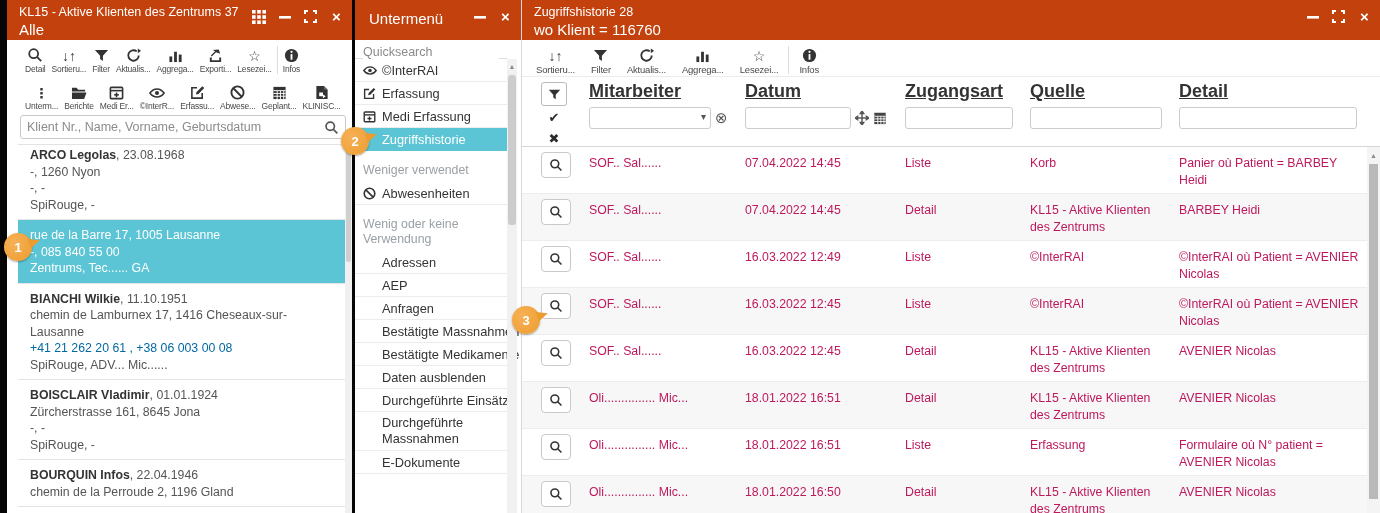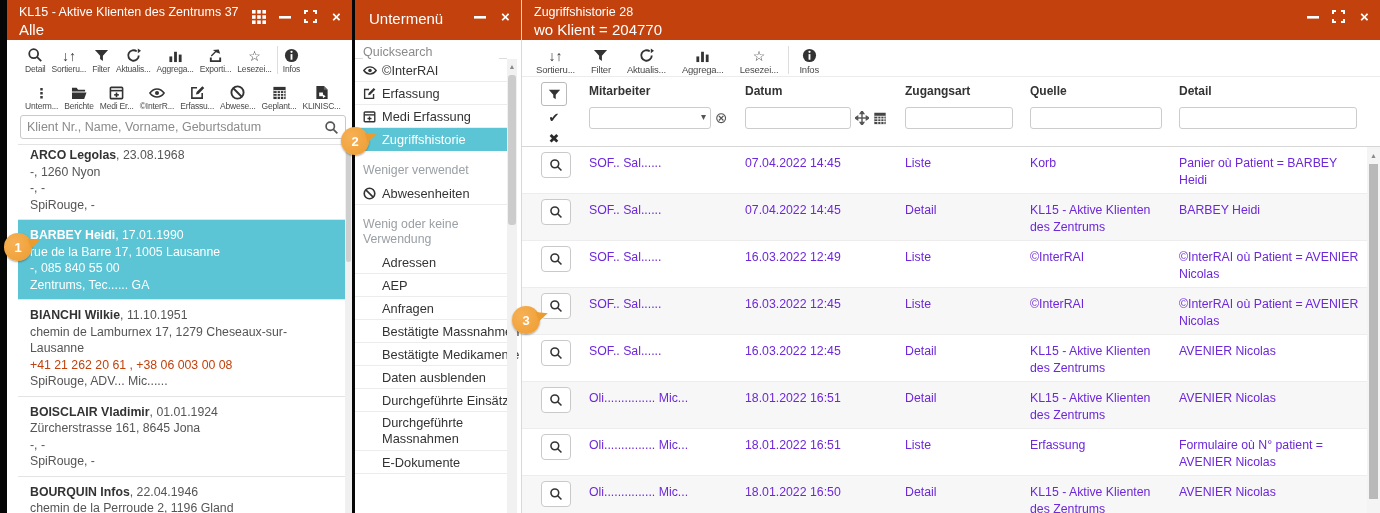--- a/index.html
+++ b/index.html
@@ -36,21 +36,21 @@
   .search-box input { flex:1; border:0; outline:none; font-size:12.5px; color:#333;
     font-family:inherit; background:transparent; }
   .search-box input::placeholder { color:#8b8b8b; }
 
   .client-list { position:absolute; top:100px; bottom:0; left:0; right:7px; overflow:hidden; }
   .client { padding:7px 10px 6px 12px; border-bottom:1px solid #e4e4e4; font-size:12.3px;
     line-height:16.5px; color:#555; cursor:pointer; }
   .client .c-name { font-weight:bold; color:#333; }
   .client.selected { background:#5bc4d5; color:#fff; }
   .client.selected .c-name, .client.selected .c-link { color:#fff; }
-  .c-link { color:#c2410c; }
+  .c-link { color:#0369a1; }
   .v-scroll { position:absolute; top:100px; bottom:0; right:0; width:7px; background:#f0f0f0; }
   .v-scroll .thumb { position:absolute; left:1px; right:1px; border-radius:3px; background:#cfcfcf; }
 
   
   .mid-panel { left:355px; width:166px; }
   .mid-panel .panel-header { padding-left:14px; }
   .mid-body { display:flex; height:473px; }
   .mid-menu { width:152px; }
   .quicksearch { border-bottom:1px solid #ddd; padding:2px 8px; height:19px; }
   .quicksearch input { width:100%; border:0; outline:none; font-size:12.5px; color:#333;
@@ -79,34 +79,34 @@
 
   .rgrid { display:grid; grid-template-columns:48px 156px 160px 125px 149px 1fr;
     padding-left:19px; }
   .filter-area { height:70px; border-bottom:1px solid #d6d6d6; padding-top:5px; }
   .f-btn-col { display:flex; flex-direction:column; align-items:flex-start; gap:1px; }
   .f-toggle { width:26px; height:24px; border:1px solid #b9b9b9; border-radius:3px;
     display:flex; align-items:center; justify-content:center; background:#fff; cursor:pointer; }
   .f-glyph { width:26px; height:20px; display:flex; align-items:center; justify-content:center;
     font-size:13px; font-weight:bold; color:#2b2b2b; cursor:pointer; }
   .f-col { padding-right:12px; }
-  .f-col .col-h { font-size:12px; font-weight:bold; color:#333; line-height:15px; margin:2px 0 8px; }
+  .f-col .col-h { font-size:18px; font-weight:bold; color:#333; line-height:15px; margin:2px 0 8px;text-decoration:underline; }
   .f-inputs { display:flex; align-items:center; gap:4px; }
   .f-input { border:1px solid #ccc; border-radius:3px; height:22px; font-size:12px;
     padding:0 4px; outline:none; font-family:inherit; min-width:0; }
   .caret-wrap { position:relative; }
   .caret-wrap .caret { position:absolute; right:5px; top:4px; font-size:10px; color:#555; }
   .f-ico { color:#444; font-size:14px; cursor:pointer; display:flex; align-items:center; }
   .f-ico svg { display:block; }
 
   .table { position:absolute; top:147px; bottom:0; left:0; right:0; overflow:hidden; background:#fff; }
   .t-row { border-bottom:1px solid #ededed; min-height:46px; cursor:default; }
   .t-row.short { min-height:32px; }
   .t-row.alt { background:#f7f7f7; }
-  .t-cell { font-size:12.3px; color:#6d28d9; line-height:17px; padding:8px 12px 4px 0; }
+  .t-cell { font-size:12.3px; color:#be185d; line-height:17px; padding:8px 12px 4px 0; }
   .t-cell.btn-cell { padding:5px 0 0 0; }
   .row-mag { width:30px; height:26px; border:1px solid #c9c9c9; border-radius:4px;
     background:#fff; display:flex; align-items:center; justify-content:center; cursor:pointer; }
   .r-scroll { position:absolute; top:147px; bottom:0; right:0; width:13px; background:#f4f4f4; }
   .r-scroll .arrow { display:block; text-align:center; font-size:7px; color:#8a8a8a; padding-top:5px; }
   .r-scroll .thumb { position:absolute; top:17px; left:2px; right:2px; height:335px; background:#b9b9b9; }
 
   
   .badge { position:absolute; width:28px; height:28px; border-radius:50%;
     background:radial-gradient(circle at 35% 35%, #f6b055, #ee9d30); z-index:50;
@@ -326,28 +326,27 @@
       </div>
 
       <div class="client-list">
         <div class="client">
           <div><span class="c-name">ARCO Legolas</span><span>, 23.08.1968</span></div>
           <div>-, 1260 Nyon</div>
           <div>-, -</div>
           <div>SpiRouge, -</div>
         </div>
         <div class="client selected">
-          <div><span class="c-name">BARBEY Heidi</span><span>, 17.01.1990</span></div>
           <div>rue de la Barre 17, 1005 Lausanne</div>
           <div>-, 085 840 55 00</div>
           <div>Zentrums, Tec...... GA</div>
         </div>
         <div class="client">
           <div><span class="c-name">BIANCHI Wilkie</span><span>, 11.10.1951</span></div>
-          <div>chemin de Lamburnex 17, 1279 Cheseaux-sur-Lausanne</div>
+          <div>chemin de Lamburnex 17, 1416 Cheseaux-sur-Lausanne</div>
           <div class="c-link">+41 21 262 20 61 , +38 06 003 00 08</div>
           <div>SpiRouge, ADV... Mic......</div>
         </div>
         <div class="client">
           <div><span class="c-name">BOISCLAIR Vladimir</span><span>, 01.01.1924</span></div>
           <div>Zürcherstrasse 161, 8645 Jona</div>
           <div>-, -</div>
           <div>SpiRouge, -</div>
         </div>
         <div class="client">
@@ -456,21 +455,21 @@
         <span class="arrow">▲</span>
         <span class="thumb"></span>
       </div>
     </div>
   </section>
 
   <section class="panel right-panel">
     <header class="panel-header">
       <div>
         <div class="ph-t1">Zugriffshistorie 28</div>
-        <div class="ph-t2">wo Klient = 204770</div>
+        <div class="ph-t2">wo Klient = 116760</div>
       </div>
       <div class="ph-controls">
         <span class="wc">
             <svg width="12" height="12" viewBox="0 0 12 12">
               <rect x="0" y="5" width="12" height="2.6" fill="#fff"></rect>
             </svg>
           </span>
         <span class="wc">
             <svg width="13" height="13" viewBox="0 0 13 13" fill="none" stroke="#fff" stroke-width="2">
               <path d="M1 4V1h3"></path>

